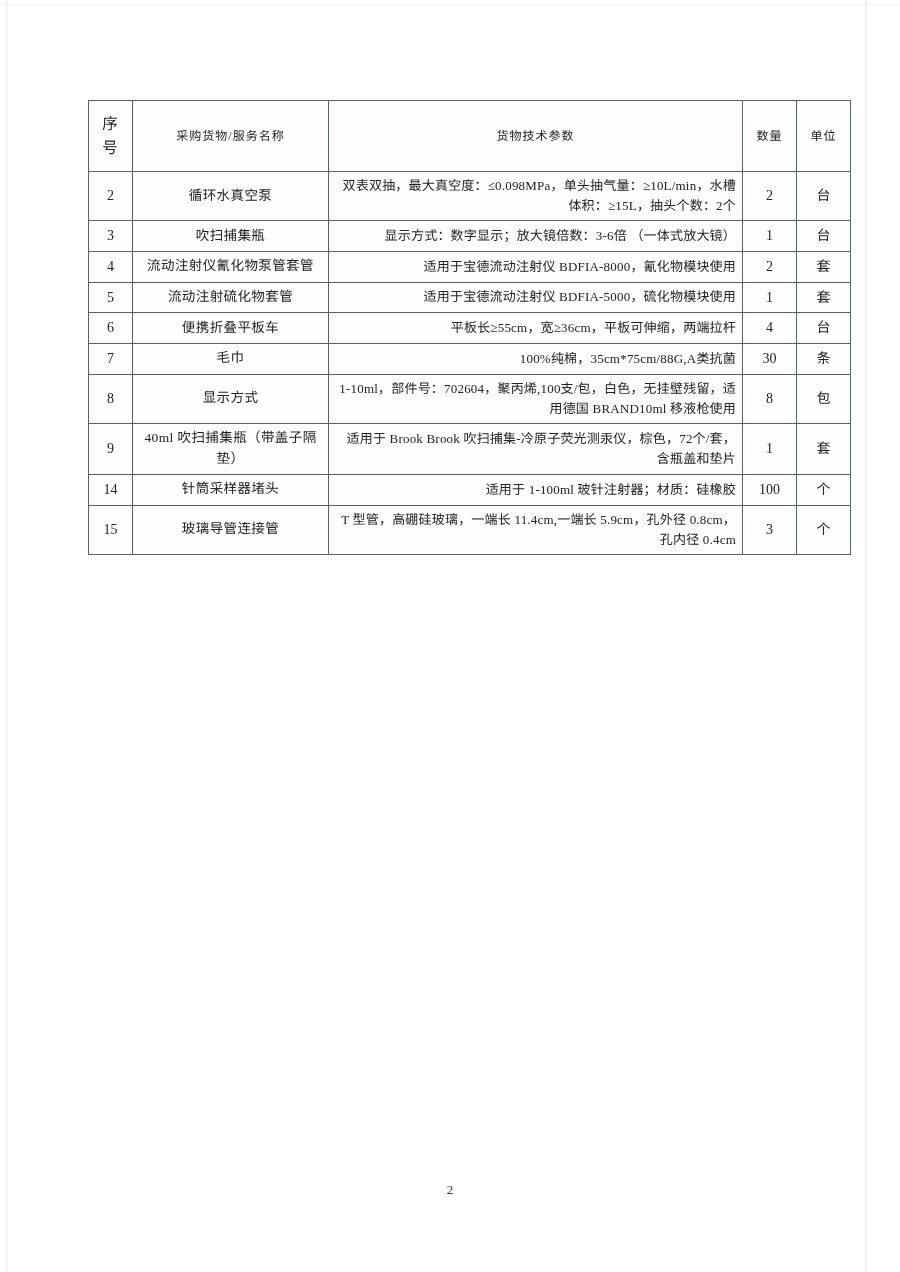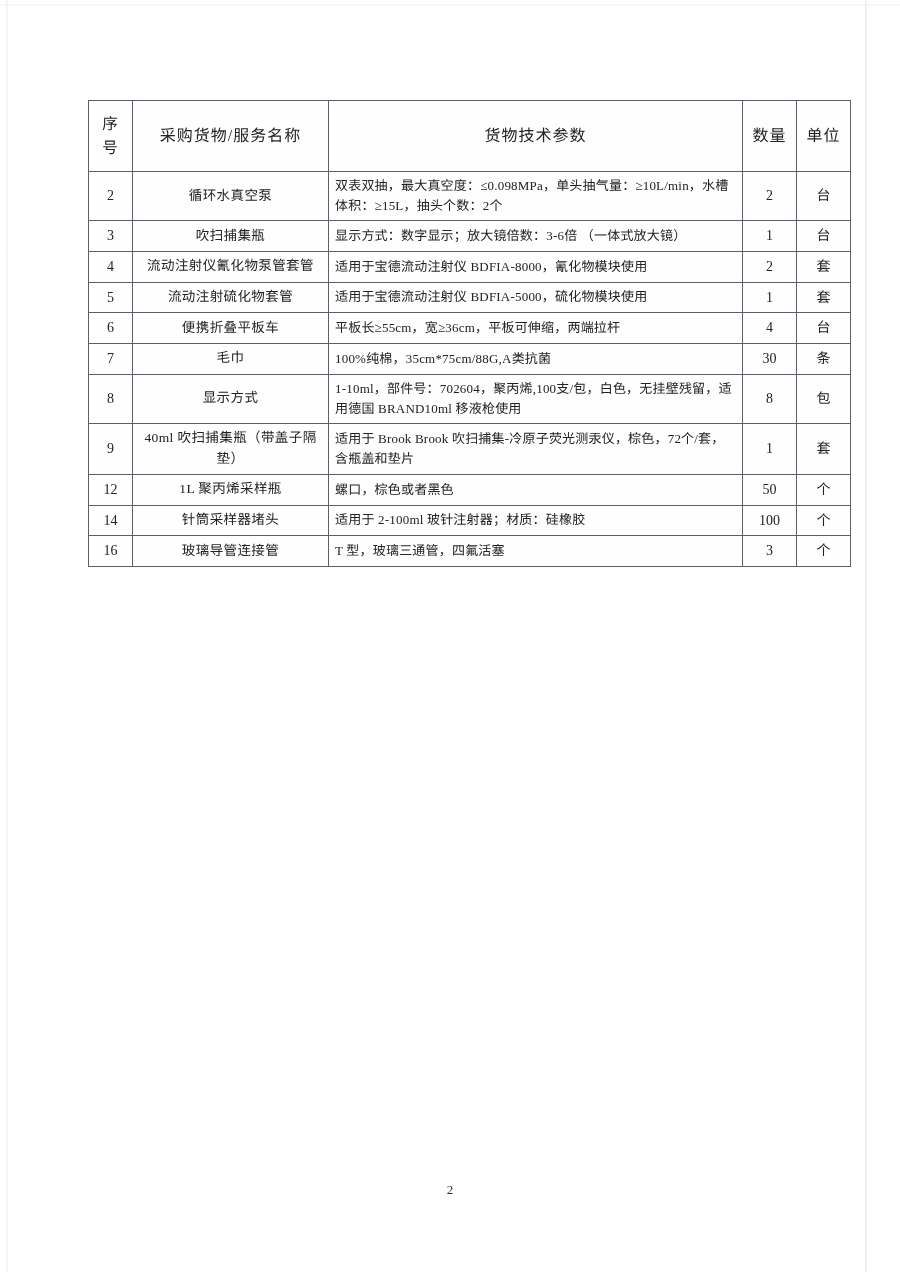--- a/index.html
+++ b/index.html
@@ -70,33 +70,33 @@
 
   
   col.c-seq   { width: 44px; }
   col.c-name  { width: 196px; }
   col.c-spec  { width: 414px; }
   col.c-qty   { width: 54px; }
   col.c-unit  { width: 54px; }
 
   thead td {
     height: 62px;
-    font-size: 16px;
+    font-size: 12px;
     letter-spacing: 1px;
   }
   thead .hdr-seq {
     line-height: 1.15;
     font-size: 15.5px;
   }
   thead .hdr-seq span { display: block; }
 
   tbody td { font-size: 13px; }
   tbody td.seq  { font-size: 14px; }
   tbody td.name { font-size: 13.5px; letter-spacing: .4px; }
-  tbody td.spec { font-size: 13px; letter-spacing: .2px; text-align: left; }
+  tbody td.spec { font-size: 13px; letter-spacing: .2px; text-align: right; }
   tbody td.qty  { font-size: 14px; }
   tbody td.unit { font-size: 14px; }
 
   .page-number {
     position: absolute;
     left: 0;
     right: 0;
     top: 1182px;
     text-align: center;
     font-size: 13px;
@@ -184,37 +184,30 @@
           <td class="unit">包</td>
         </tr>
         <tr>
           <td class="seq">9</td>
           <td class="name">40ml 吹扫捕集瓶（带盖子隔垫）</td>
           <td class="spec">适用于 Brook Brook 吹扫捕集-冷原子荧光测汞仪，棕色，72个/套，含瓶盖和垫片</td>
           <td class="qty">1</td>
           <td class="unit">套</td>
         </tr>
         <tr>
-          <td class="seq">12</td>
-          <td class="name">1L 聚丙烯采样瓶</td>
-          <td class="spec">螺口，棕色或者黑色</td>
-          <td class="qty">50</td>
-          <td class="unit">个</td>
-        </tr>
-        <tr>
           <td class="seq">14</td>
           <td class="name">针筒采样器堵头</td>
-          <td class="spec">适用于 2-100ml 玻针注射器；材质：硅橡胶</td>
+          <td class="spec">适用于 1-100ml 玻针注射器；材质：硅橡胶</td>
           <td class="qty">100</td>
           <td class="unit">个</td>
         </tr>
         <tr>
-          <td class="seq">16</td>
+          <td class="seq">15</td>
           <td class="name">玻璃导管连接管</td>
-          <td class="spec">T 型，玻璃三通管，四氟活塞</td>
+          <td class="spec">T 型管，高硼硅玻璃，一端长 11.4cm,一端长 5.9cm，孔外径 0.8cm，孔内径 0.4cm</td>
           <td class="qty">3</td>
           <td class="unit">个</td>
         </tr>
       </tbody>
   </table>
 
   <div class="page-number">2</div>
 
 </div>
 

